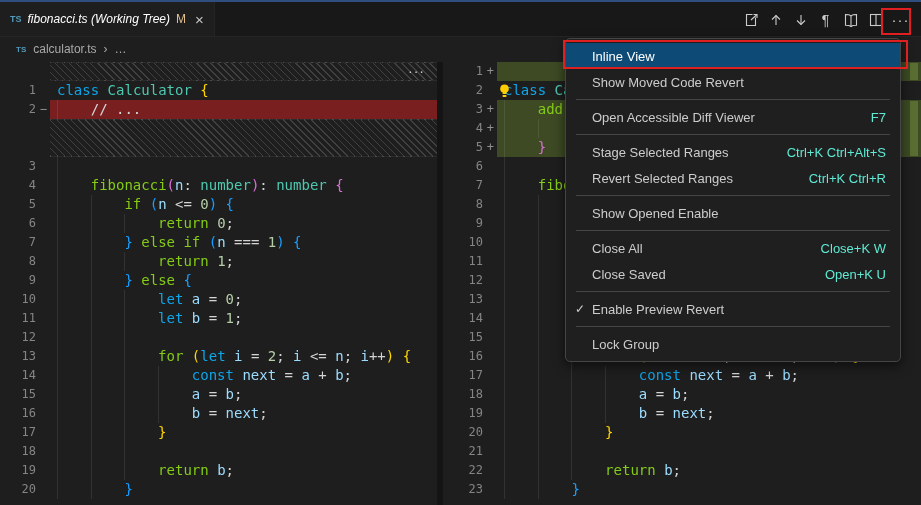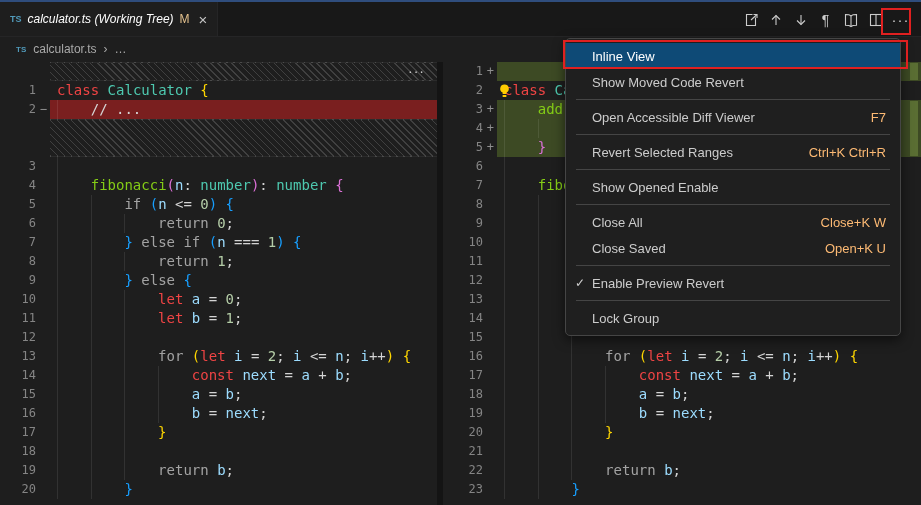--- a/index.html
+++ b/index.html
@@ -29,47 +29,47 @@
   .pane.left .gut{width:50px}
   .pane.right .gut{width:54px}
   .sign{position:absolute;right:3px;top:0;color:#8f8f8f}
   .cnt{flex:1;position:relative;white-space:pre;color:#d4d4d4;padding-left:7px}
   .row.removed .cnt{background:var(--removed)}
   .row.added .cnt{background:var(--added)}
   .hatch{background:repeating-linear-gradient(45deg,rgba(255,255,255,0.15) 0 1px,rgba(255,255,255,0) 1px 5px);
          border-top:1px solid rgba(255,255,255,0.06);border-bottom:1px solid rgba(255,255,255,0.06)}
   .ig{display:inline-block;width:4ch;height:19px;vertical-align:top;box-shadow:inset 1px 0 0 rgba(255,255,255,0.09)}
   .tk{color:#d4d4d4}
-  .tk-k1{color:#ef4444}.tk-k2{color:#a3a3a3}.tk-ty{color:#4ec9b0}.tk-fn{color:#84cc16}
+  .tk-k1{color:#0ea5e9}.tk-k2{color:#84cc16}.tk-ty{color:#4ec9b0}.tk-fn{color:#84cc16}
   .tk-vr{color:#9cdcfe}.tk-nm{color:#b5cea8}.tk-cm{color:#d7d7d7}
   .tk-b1{color:#ffd700}.tk-b2{color:#da70d6}.tk-b3{color:#179fff}
   .bulb{position:absolute;left:2px;top:3px;z-index:2;cursor:pointer}
   .dots{position:absolute;top:1px;right:12px;font-size:14px;letter-spacing:1px;color:#c8c8c8;cursor:pointer;z-index:3}
   .ruler{position:absolute;top:0;right:0;width:13px;bottom:0;z-index:4}
   .rmark{position:absolute;left:2px;width:8px;background:#5a6e33}
   .ctx{position:absolute;left:565px;top:38px;width:336px;background:#1f1f1f;border:1px solid #454545;
        border-radius:5px;box-shadow:0 4px 12px rgba(0,0,0,.55);padding:4px 0;z-index:10;font-size:13px}
   .mi{height:26px;display:flex;align-items:center;padding:0 14px 0 9px;color:#ccc;cursor:pointer}
   .mi.sel{background:var(--sel);color:#fff}
   .check{width:17px;flex:none;font-size:12px}
   .lbl{flex:1;white-space:nowrap}
-  .sc{color:#fdba74;margin-left:11px;white-space:nowrap}
+  .sc{color:#5eead4;margin-left:11px;white-space:nowrap}
   .sep{height:1px;background:#454545;margin:4px 10px}
   .ann{position:absolute;border:2px solid var(--ann);z-index:20;pointer-events:none}
 </style>
 </head>
 <body>
 
 <div class="app" style="--ann: #e02020; --sel: #0e4a76; --added: #3d4a24; --removed: #7a1f1f; --badge: #e2c08d; --tsblue: #519aba;">
   <div class="topline"></div>
 
   <div class="tabbar">
     <div class="tab">
       <span class="ts-ico">TS</span>
-      <span class="tab-title">calculator.ts (Working Tree)</span>
+      <span class="tab-title">fibonacci.ts (Working Tree)</span>
       <span class="badge">M</span>
       <span class="close">×</span>
     </div>
     <div class="toolbar">
         <div class="tbtn">
           <svg width="16" height="16" viewBox="0 0 16 16" fill="none" stroke="#cccccc" stroke-width="1.1">
             <path d="M9.5 2.5h-6v11h9v-8"></path>
             <path d="M8 8l6-5.5"></path>
             <path d="M10.5 2.5H14V6"></path>
           </svg>
@@ -325,20 +325,25 @@
       </div>
       <div class="sep"></div>
       <div class="mi">
         <span class="check"></span>
         <span class="lbl">Open Accessible Diff Viewer</span>
         <span class="sc">F7</span>
       </div>
       <div class="sep"></div>
       <div class="mi">
         <span class="check"></span>
+        <span class="lbl">Stage Selected Ranges</span>
+        <span class="sc">Ctrl+K Ctrl+Alt+S</span>
+      </div>
+      <div class="mi">
+        <span class="check"></span>
         <span class="lbl">Revert Selected Ranges</span>
         <span class="sc">Ctrl+K Ctrl+R</span>
       </div>
       <div class="sep"></div>
       <div class="mi">
         <span class="check"></span>
         <span class="lbl">Show Opened Enable</span>
       </div>
       <div class="sep"></div>
       <div class="mi">

